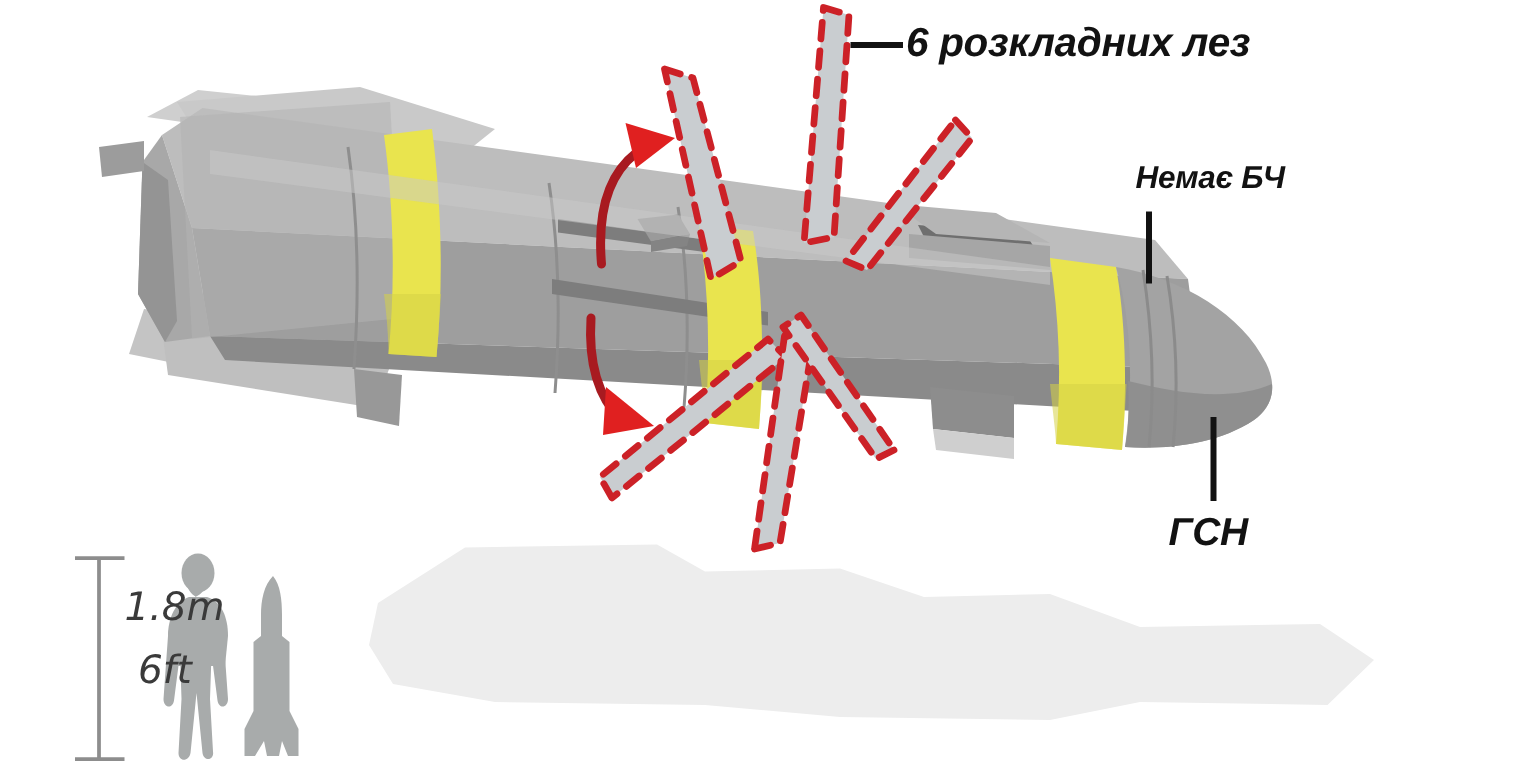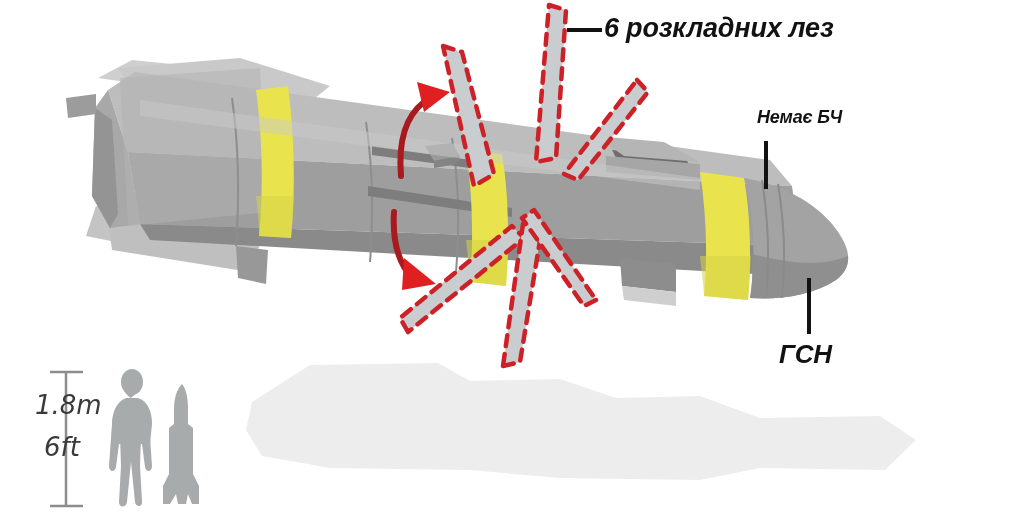--- a/index.html
+++ b/index.html
@@ -2,23 +2,23 @@
 <html><head>
 <meta charset="utf-8">
 <style>
   html,body{margin:0;padding:0;background:#ffffff;}
   body{width:1024px;height:522px;position:relative;overflow:hidden;
        font-family:"Liberation Sans",sans-serif;}
   #stage{position:absolute;left:0;top:0;width:916px;height:522px;font-style:italic;}
   svg.layer{position:absolute;left:0;top:0;width:1024px;height:522px;}
   .lbl{position:absolute;font-weight:bold;color:#121212;white-space:nowrap;letter-spacing:-0.2px;}
   .lbl-blades{left:604px;top:13px;font-size:27px;}
-  .lbl-nowarhead{left:757px;top:107px;font-size:18px;}
+  .lbl-nowarhead{left:757px;top:107px;font-size:21px;}
   .lbl-seeker{left:779px;top:339px;font-size:26px;}
-  .scale-txt{position:absolute;color:#3a3a3a;font-size:26px;font-family:"DejaVu Sans",sans-serif;}
+  .scale-txt{position:absolute;color:#3a3a3a;font-size:26px;font-family:"DejaVu Sans",sans-serif;margin-left:48px;}
   .scale-m{left:35px;top:390px;}
   .scale-ft{left:44px;top:432px;}
 </style>
 </head>
 <body>
 
 <div id="stage">
 
   <svg class="layer" viewBox="0 0 1024 522">
 

